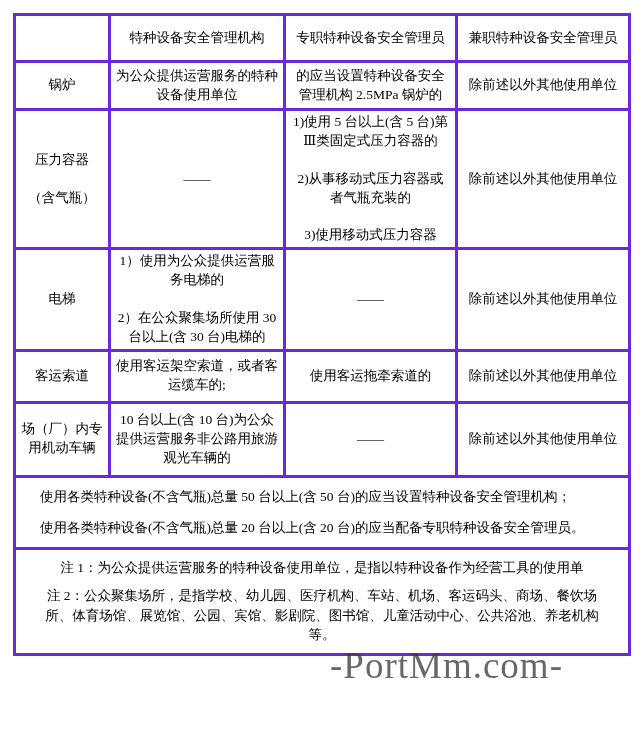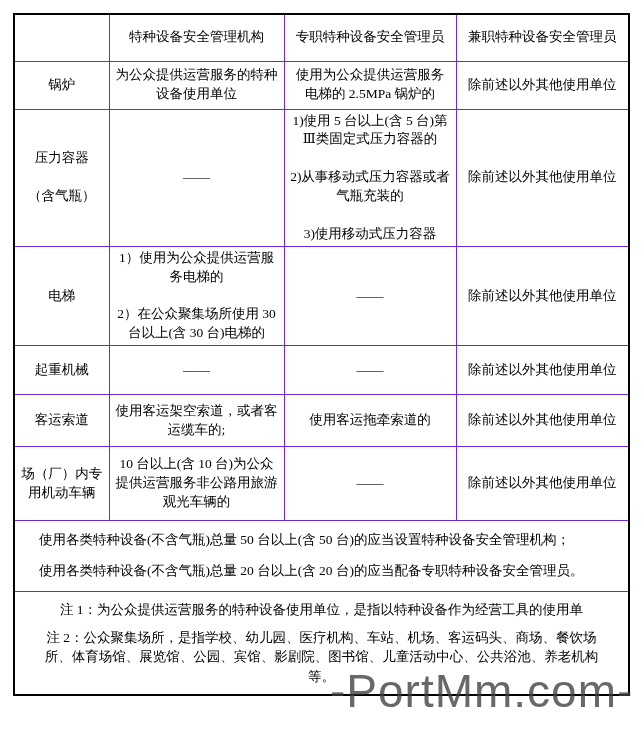--- a/index.html
+++ b/index.html
@@ -18,21 +18,21 @@
   table.reg-table {
     position: absolute;
     left: 13px;
     top: 13px;
     width: 615px;
     border-collapse: collapse;
     table-layout: fixed;
     border: 2px solid #000000;
   }
   .reg-table th, .reg-table td {
-    border: 1px solid #6d28d9;
+    border: 3px solid #6d28d9;
     vertical-align: middle;
     text-align: center;
     font-size: 13.5px;
     font-weight: normal;
     line-height: 1.4;
     padding: 2px 5px;
     white-space: pre-line;
     word-break: break-word;
   }
   .reg-table tr.h-header   { height: 47px; }
@@ -51,23 +51,23 @@
     padding: 6px 24px;
     white-space: normal;
   }
   .summary-line { margin: 4px 0 12px 0; }
   .summary-line:last-child { margin-bottom: 4px; }
   .note-line { margin: 2px 0 8px 0; line-height: 1.45; text-align: center; }
   .note-line:last-child { margin-bottom: 2px; }
   .watermark {
     position: absolute;
     left: 330px;
-    top: 664px;
-    font-family: Liberation Sans, sans-serif;
-    font-size: 46px;
+    top: 644px;
+    font-family: Liberation Serif, serif;
+    font-size: 37px;
     font-weight: 400;
     letter-spacing: 1px;
     color: rgba(62, 62, 62, 0.78);
     white-space: nowrap;
     pointer-events: none;
     z-index: 5;
   }
 </style>
 </head>
 <body>
@@ -84,21 +84,21 @@
       <tr class="h-header">
     <th></th>
     <th>特种设备安全管理机构</th>
     <th>专职特种设备安全管理员</th>
     <th>兼职特种设备安全管理员</th>
   </tr>
 
   <tr class="h-boiler">
     <td>锅炉</td>
     <td>为公众提供运营服务的特种设备使用单位</td>
-    <td>使用为公众提供运营服务电梯的 2.5MPa 锅炉的</td>
+    <td>的应当设置特种设备安全管理机构 2.5MPa 锅炉的</td>
     <td>除前述以外其他使用单位</td>
   </tr>
 
   <tr class="h-vessel">
     <td>压力容器
 
 （含气瓶）</td>
     <td>——</td>
     <td>1)使用 5 台以上(含 5 台)第Ⅲ类固定式压力容器的
 
@@ -111,26 +111,20 @@
 
   <tr class="h-elevator">
     <td>电梯</td>
     <td>1）使用为公众提供运营服务电梯的
 
 2）在公众聚集场所使用 30 台以上(含 30 台)电梯的</td>
     <td>——</td>
     <td>除前述以外其他使用单位</td>
   </tr>
 
-  <tr class="h-hoist">
-    <td>起重机械</td>
-    <td>——</td>
-    <td>——</td>
-    <td>除前述以外其他使用单位</td>
-  </tr>
 
   <tr class="h-ropeway">
     <td>客运索道</td>
     <td>使用客运架空索道，或者客运缆车的;</td>
     <td>使用客运拖牵索道的</td>
     <td>除前述以外其他使用单位</td>
   </tr>
 
 
   <tr class="h-vehicle">

